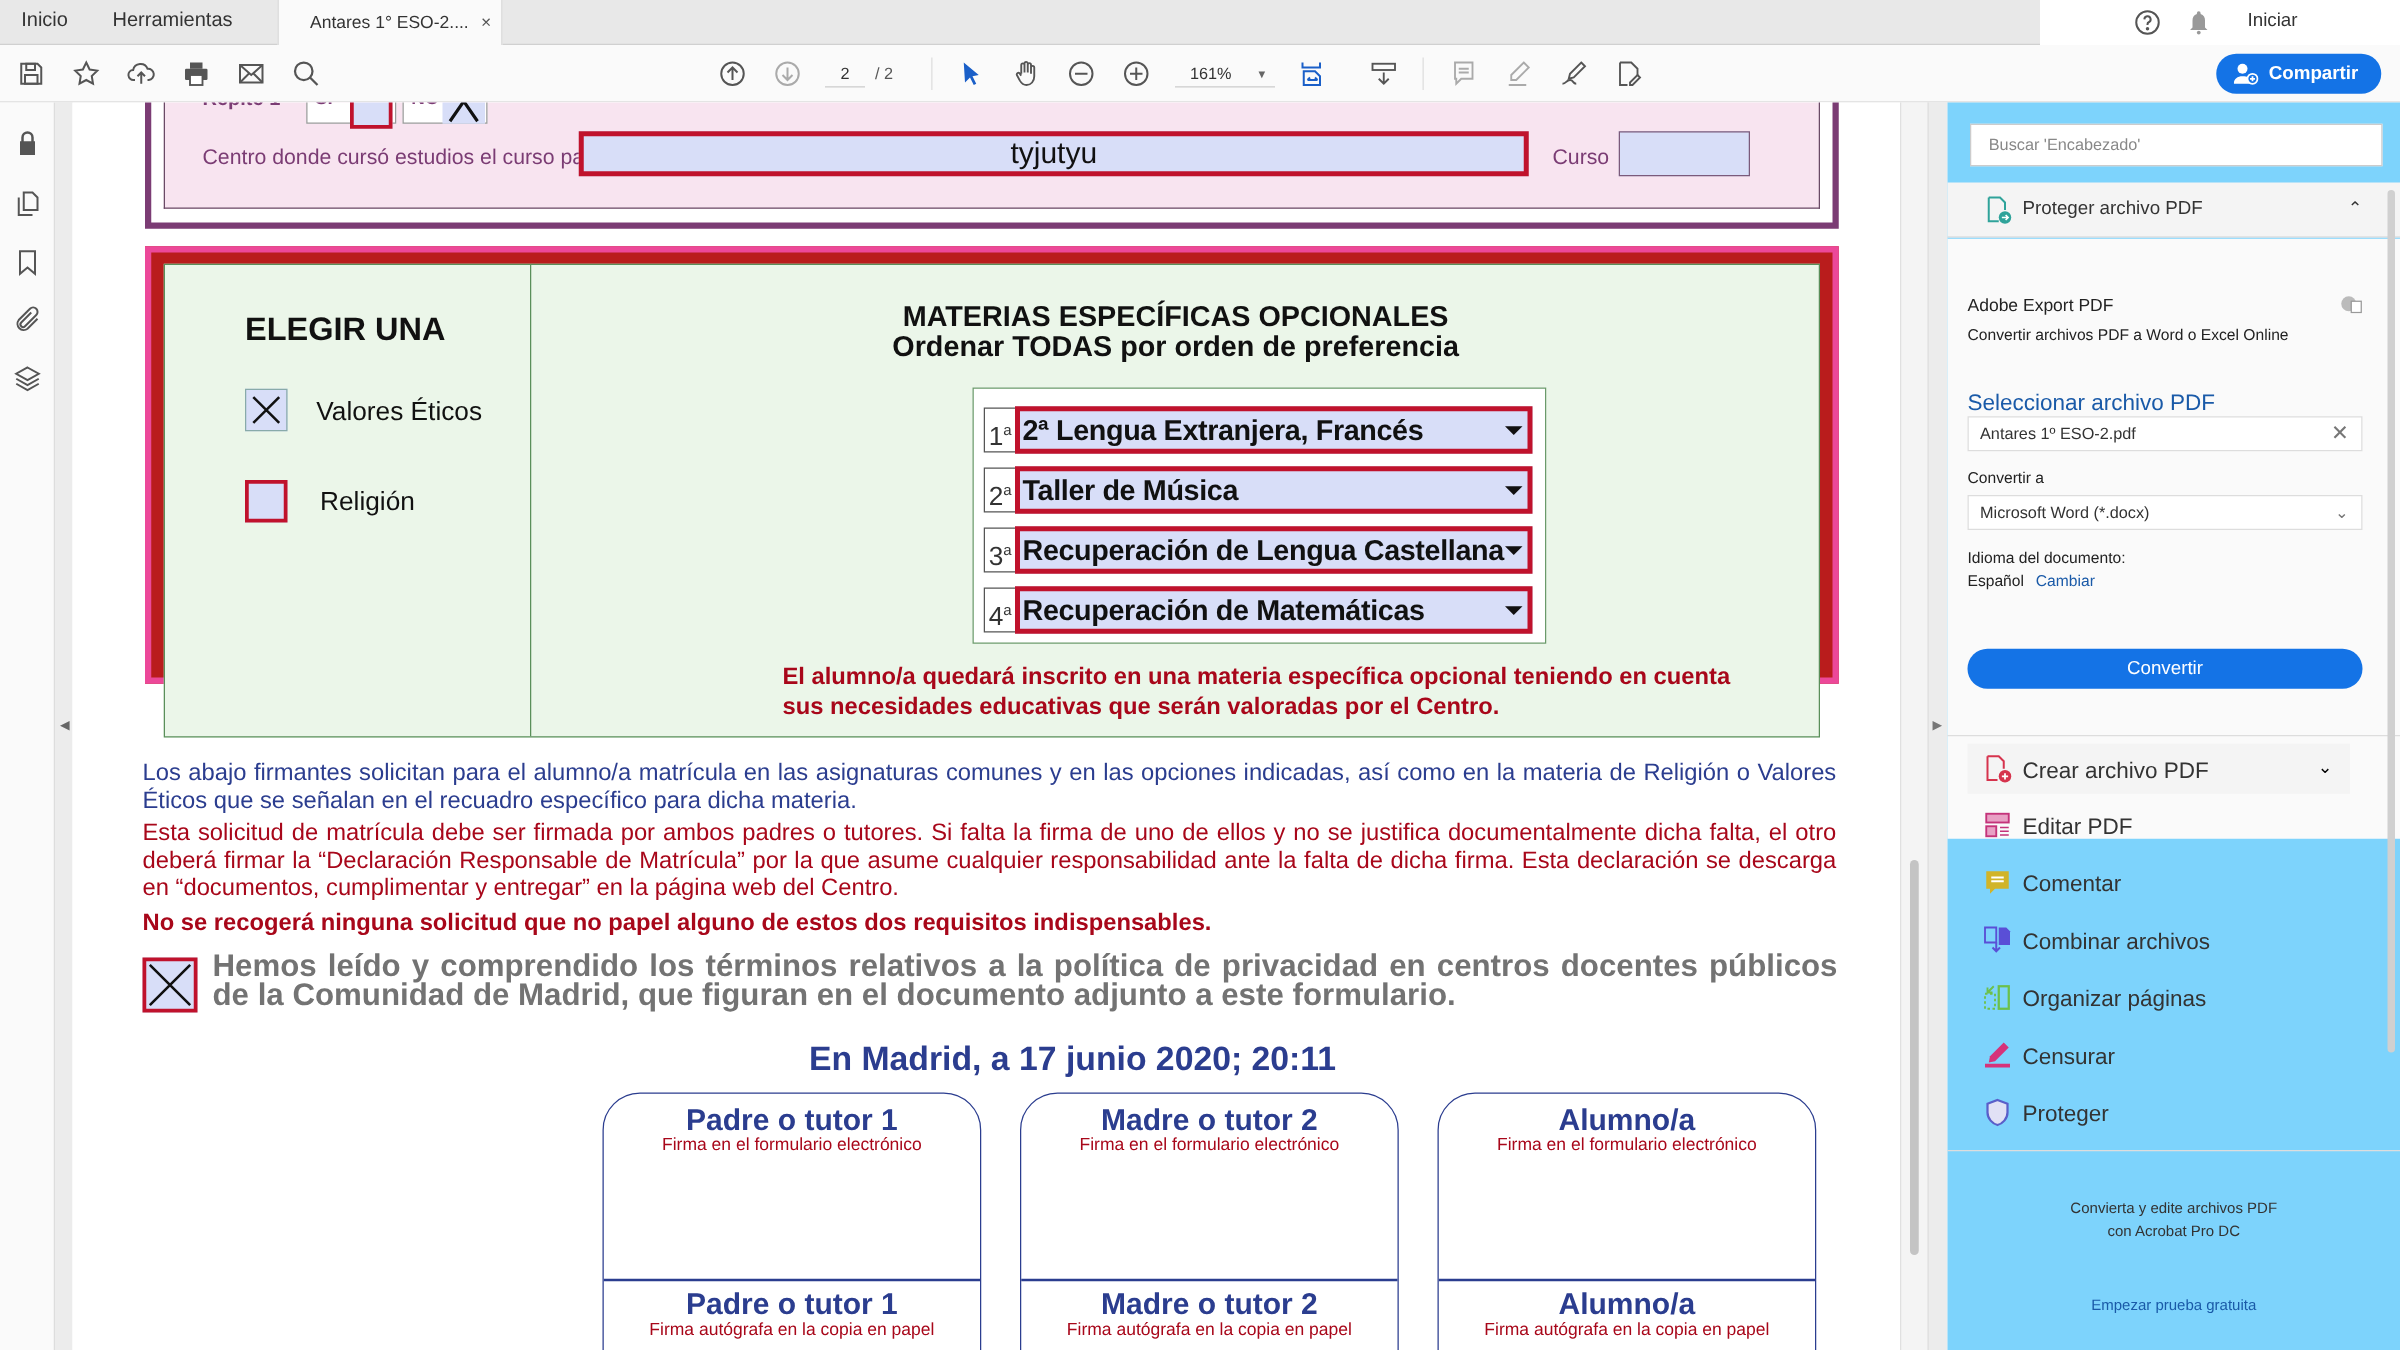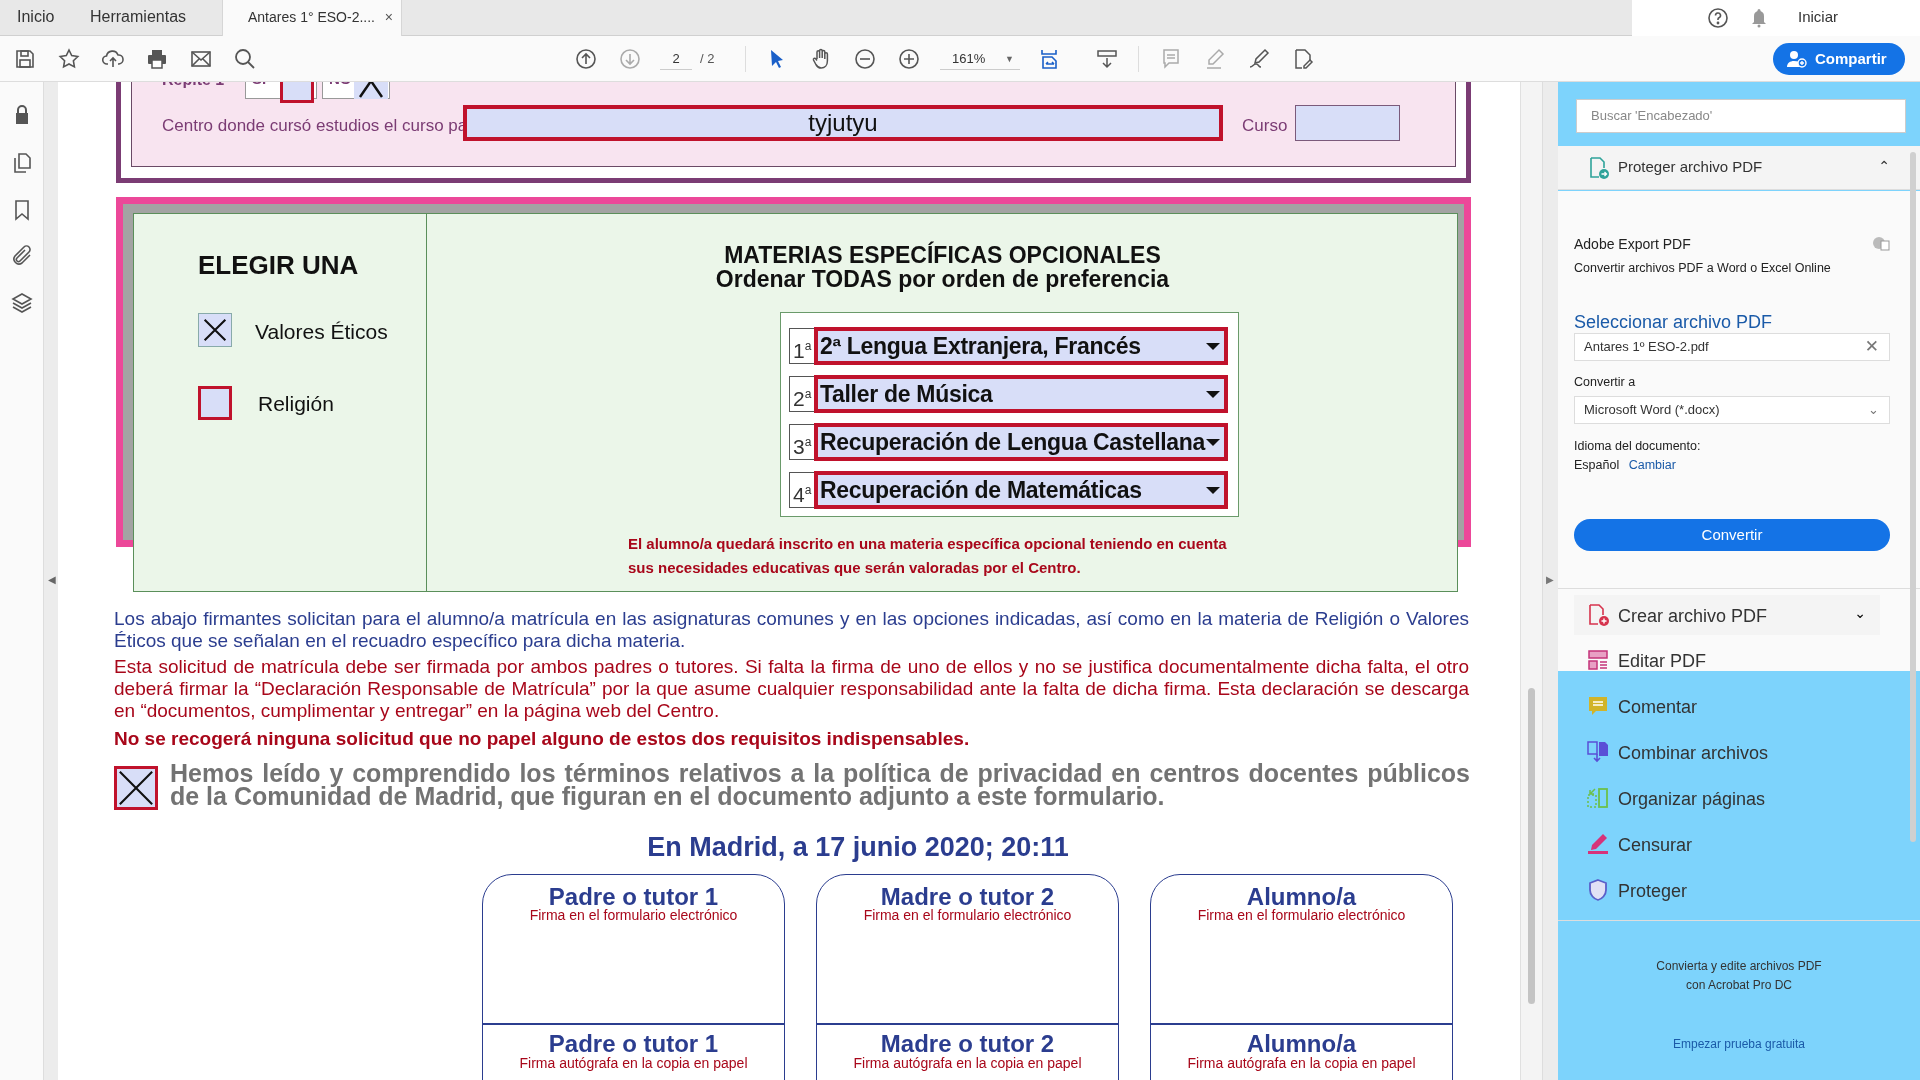--- a/index.html
+++ b/index.html
@@ -31,36 +31,36 @@
 
 .purplebox{position:absolute;left:58px;top:-10px;width:1355px;height:111px;border:5px solid #7b3c74;background:#fff}
 .purpleinner{position:absolute;left:10px;top:0;width:1325px;height:90px;background:#f8e4f0;border:1px solid #6a4a66;border-top:none}
 .rep{position:absolute;left:30px;top:-6px;font-size:16px;font-weight:bold;color:#7b3c74}
 .rep-box{position:absolute;top:-8px;height:30px;border:1px solid #999;background:#fff;font-size:15px;font-weight:bold;color:#7b3c74;padding:0 6px}
 .cb-red{position:absolute;width:34px;height:26px;background:#d8def8;border:3px solid #c0122c}
 .pl-label{position:absolute;left:30px;top:39px;font-size:17px;color:#7b3c74}
 .centro-field{position:absolute;left:331px;top:28px;width:760px;height:36px;background:#d8def8;border:4px solid #c0122c;font-size:24px;text-align:center;line-height:28px;color:#111}
 .curso-lbl{position:absolute;left:1110px;top:39px;font-size:17px;color:#7b3c74}
 .curso-field{position:absolute;left:1163px;top:28px;width:105px;height:36px;background:#d8def8;border:1px solid #7b5a7b}
-.greenbox{position:absolute;left:58px;top:115px;width:1355px;height:350px;border:7px solid #ec4899;background:#a3a3a3}
+.greenbox{position:absolute;left:58px;top:115px;width:1355px;height:350px;border:5px solid #ec4899;background:#b91c1c}
 .greeninner{position:absolute;left:10px;top:9px;width:1325px;height:379px;background:#ebf6e9;border:1px solid #5a8f5a}
 .gdiv{position:absolute;left:292px;top:0;width:1px;height:377px;background:#5a8f5a}
 .elegir{position:absolute;left:64px;top:36px;font-size:26px;font-weight:bold;color:#111}
 .optcb{position:absolute;left:64px;width:34px;height:34px;background:#d8def8}
 .optcb.checked{border:1px solid #8aa;}
 .optcb.red{border:3px solid #c0122c}
 .optlbl{position:absolute;font-size:21px;color:#111}
 .mat-title{position:absolute;left:292px;width:1033px;text-align:center;font-size:23px;font-weight:bold;color:#111;line-height:24px}
 .ddwrap{position:absolute;left:646px;top:98px;width:459px;height:205px;background:#fff;border:1px solid #6a9a6a}
 .ddrow{position:absolute;left:8px;height:36px;width:440px}
 .ddnum{position:absolute;left:0;top:0;width:26px;height:36px;border:1px solid #555;font-size:21px;color:#333;line-height:34px;padding-left:3px}
 .ddnum sup{font-size:12px}
 .ddsel{position:absolute;left:25px;top:-1px;width:414px;height:38px;background:#d8def8;border:4px solid #c0122c;font-size:23px;font-weight:bold;color:#111;line-height:30px;padding-left:2px;letter-spacing:-0.3px;font-stretch:condensed}
 .ddsel .arr{position:absolute;right:4px;top:12px;width:0;height:0;border-left:7px solid transparent;border-right:7px solid transparent;border-top:7px solid #111}
-.redinfo{position:absolute;left:494px;top:318px;font-size:15px;font-weight:bold;color:#a8071a;line-height:24px}
+.redinfo{position:absolute;left:494px;top:318px;font-size:19px;font-weight:bold;color:#a8071a;line-height:24px}
 .para{position:absolute;left:56px;width:1355px;font-size:19px;line-height:22px;text-align:justify}
 .blue{color:#2b3d8f}
 .dred{color:#a8071a}
 .privcb{position:absolute;left:56px;top:684px;width:44px;height:44px;background:#d8def8;border:3px solid #c0122c}
 .privtxt{position:absolute;left:112px;top:680px;width:1300px;font-size:25px;font-weight:bold;color:#737373;line-height:23px;text-align:justify}
 .fecha{position:absolute;left:350px;top:750px;width:900px;text-align:center;font-size:27px;font-weight:bold;color:#2b3d8f}
 .sig{position:absolute;top:792px;width:303px;height:240px;border:1.5px solid #2b3d8f;border-radius:30px 30px 0 0;background:#fff}
 .sig .t{position:absolute;width:100%;text-align:center;font-size:24px;font-weight:bold;color:#2b3d8f;line-height:24px}
 .sig .s{position:absolute;width:100%;text-align:center;font-size:14px;color:#a8071a}
 .sig .hr{position:absolute;left:0;top:148px;width:100%;height:1.5px;background:#2b3d8f}

